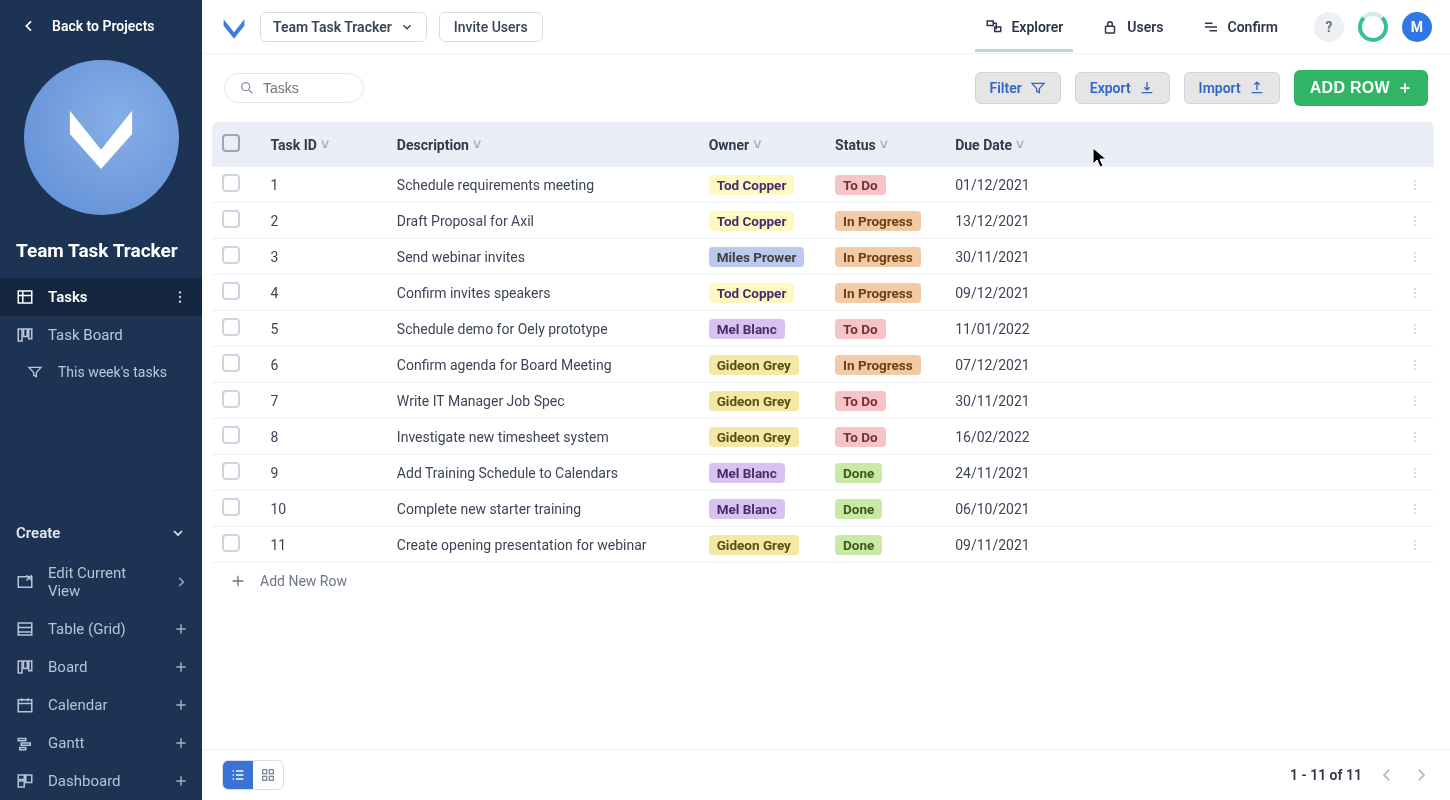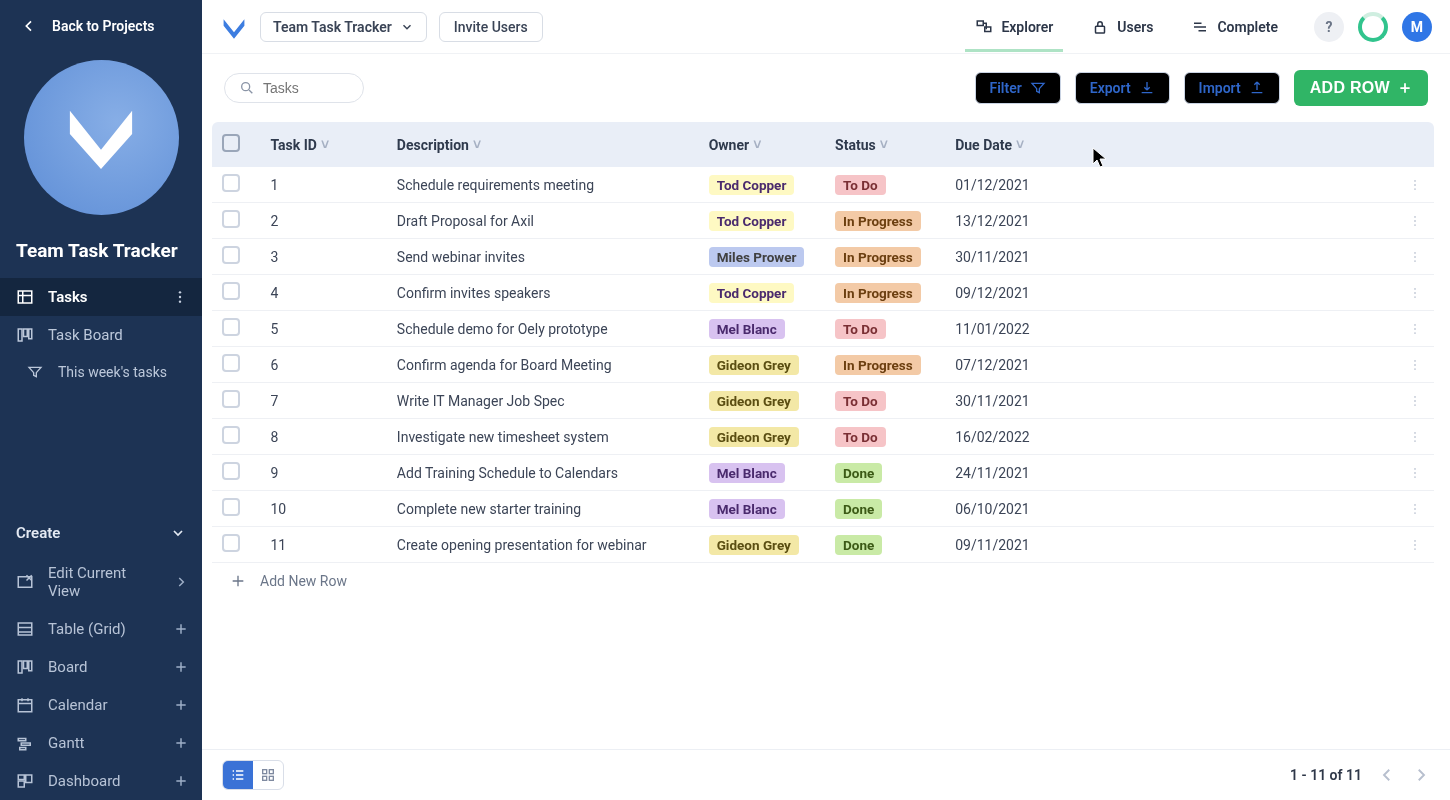--- a/index.html
+++ b/index.html
@@ -173,21 +173,21 @@
   display:flex; align-items:center; gap:8px;
   border:1px solid #dfe3ea; border-radius: 20px;
   padding:6px 14px; width: 140px; color:#8a94a6;
 }
 .search-box input { border:0; outline:0; font-size:14px; width:80px; color:#8a94a6; background:transparent; }
 .toolbar-spacer{flex:1;}
 .outline-btn {
   display:flex; align-items:center; gap:8px;
   border:1px solid #c9d3e3; border-radius:6px;
   padding:7px 14px; color:#2f66c9; font-weight:600;
-  cursor:pointer; background:#000000;
+  cursor:pointer; background:#e5e5e5;
 }
 .primary-btn {
   display:flex; align-items:center; gap:8px;
   border:0; border-radius:6px;
   padding:9px 16px; color:#fff; font-weight:700;
   cursor:pointer; background:#30b566; font-size:16px; letter-spacing:.3px;
 }
 
 
 .table-wrap {
@@ -468,21 +468,21 @@
             </svg>
           </span>
           <span>Users</span>
         </div>
         <div class="topnav-item">
           <span>
             <svg viewBox="0 0 24 24" width="18" height="18" fill="none" stroke="currentColor" stroke-width="2">
               <path d="M4 7h10M4 12h16M10 17h10"></path>
             </svg>
           </span>
-          <span>Complete</span>
+          <span>Confirm</span>
         </div>
       </div>
 
     <div class="top-icons">
       <div class="circle-btn">?</div>
       <div class="ring"></div>
       <div class="avatar">
           <span>M</span>
         </div>
     </div>

